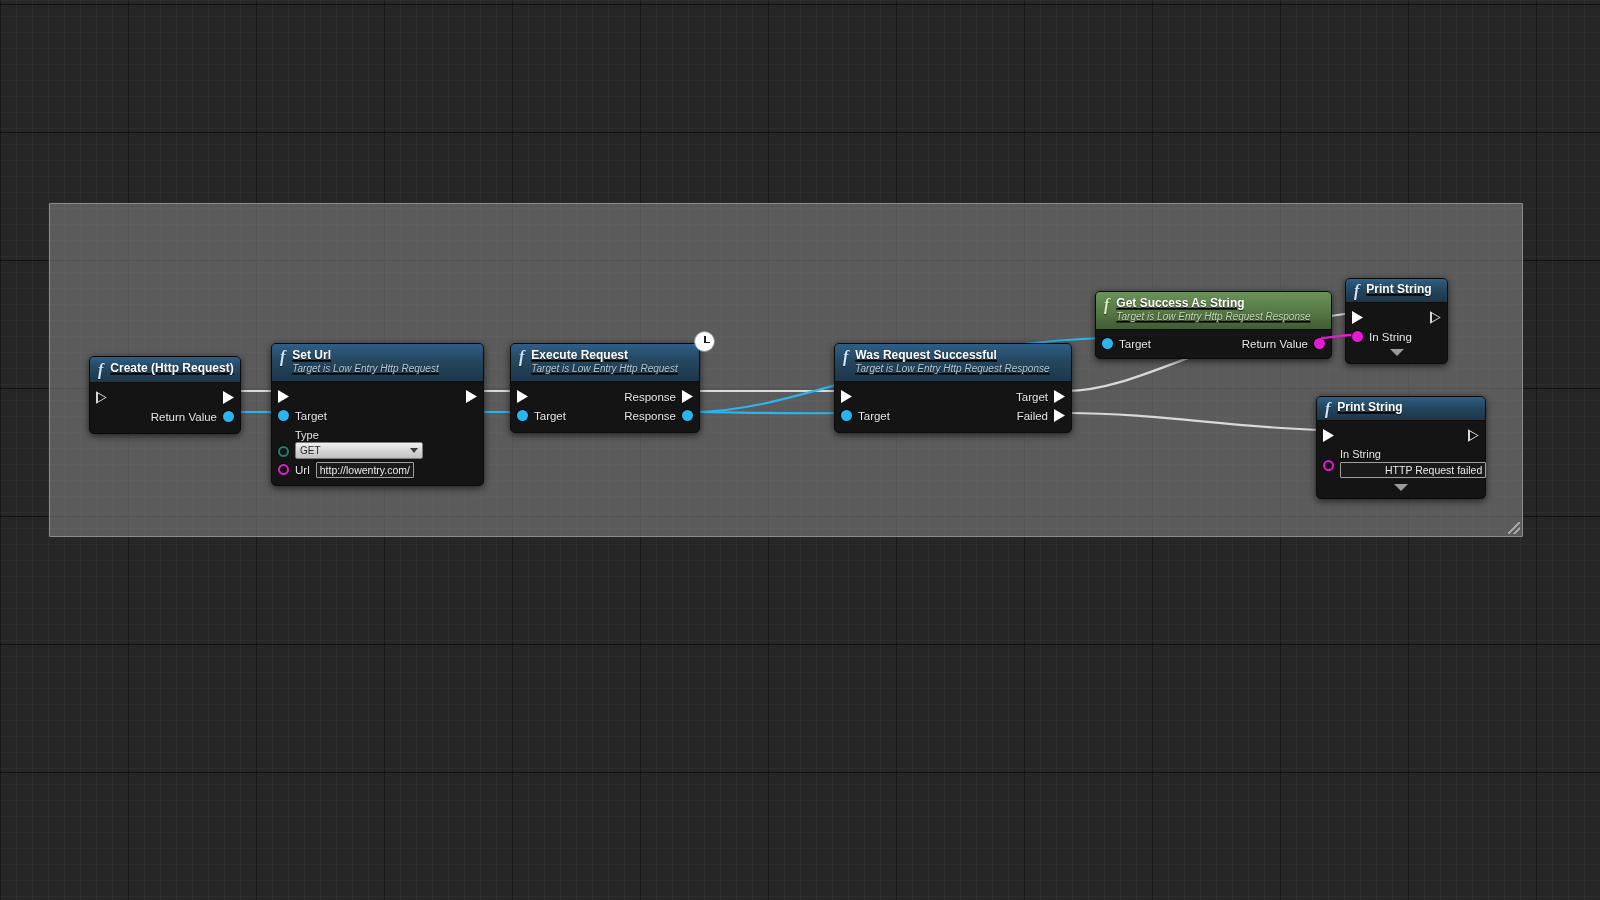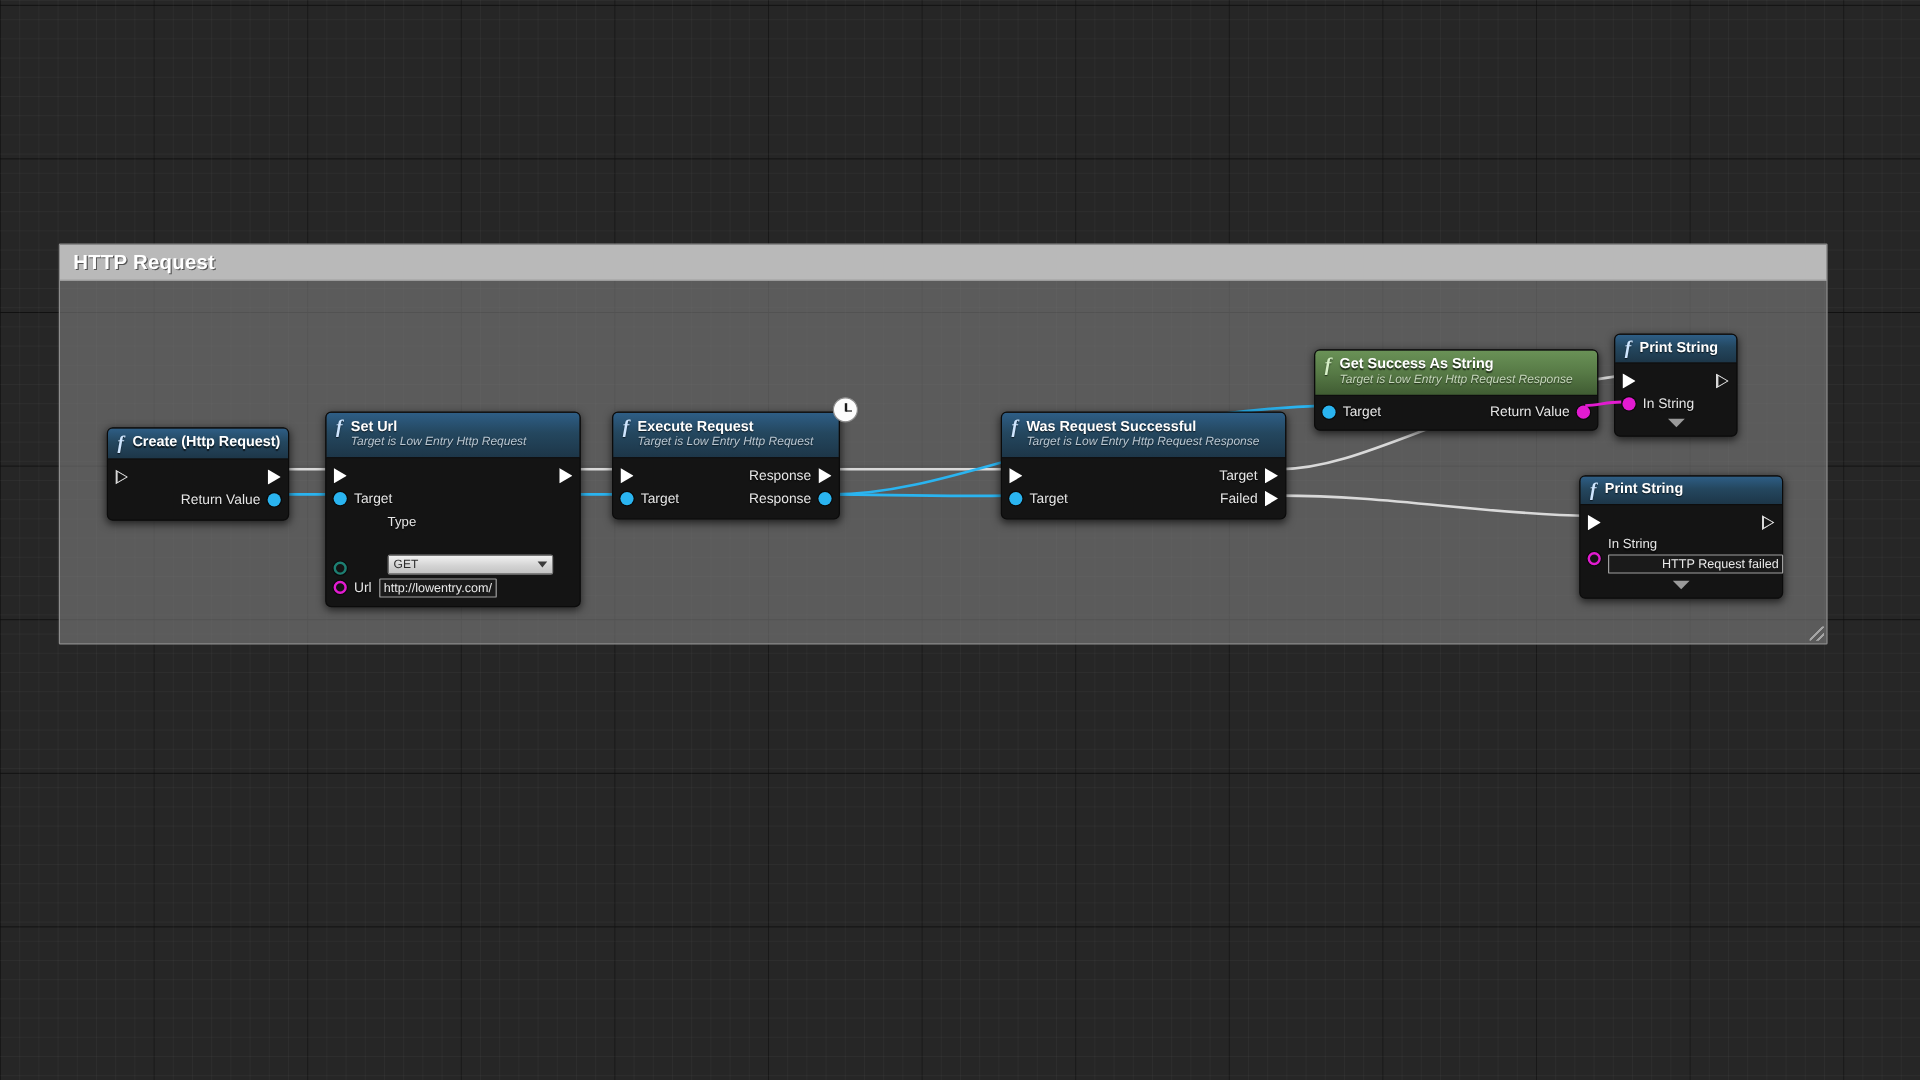--- a/index.html
+++ b/index.html
@@ -75,21 +75,21 @@
     background: linear-gradient(to bottom, #6a9257 0%, #577a46 50%, #405c33 100%);
   }
   .node-head .fx {
     font-family: "Liberation Serif", serif;
     font-style: italic; font-weight: bold;
     font-size: 16px; color: #cfe6ff;
     line-height: 15px; margin-right: 7px; margin-top: 1px;
     text-shadow: 0 1px 1px rgba(0,0,0,0.6);
   }
   .node.green .node-head .fx { color: #d6f0c6; }
-  .node-titles { display: flex; flex-direction: column; }
+  .node-titles { display: flex; flex-direction: column; text-decoration: underline; }
   .node-title {
     font-size: 12px; font-weight: bold; color: #ffffff;
     line-height: 14px;
     text-shadow: 0 1px 1px rgba(0,0,0,0.7);
     white-space: nowrap;
   }
   .node-sub {
     font-size: 10px; font-style: italic; color: #b9c7d2;
     line-height: 14px; white-space: nowrap;
     text-shadow: 0 1px 1px rgba(0,0,0,0.6);
@@ -140,27 +140,27 @@
     border: 2.5px solid #e21bd0;
   }
   .dot.enum-hollow {
     background: transparent;
     border: 2.5px solid #1d7f72;
   }
 
   
   .field-label { font-size: 11px; color: #e6e6e6; line-height: 13px; text-shadow: 0 1px 1px rgba(0,0,0,0.8); }
   .combo {
-    width: 138px; height: 17px;
+    width: 128px; height: 17px;
     background: linear-gradient(to bottom, #f2f2f2 0%, #d4d4d4 55%, #c2c2c2 100%);
     border: 1px solid #7e7e7e;
     border-radius: 2px;
     display: flex; align-items: center;
     padding: 0 4px;
-    font-size: 10px; color: #2b2b2b; margin-top: 20px;
+    font-size: 10px; color: #2b2b2b;
   }
   .combo .caret {
     margin-left: auto;
     width: 0; height: 0;
     border-left: 4px solid transparent;
     border-right: 4px solid transparent;
     border-top: 5px solid #3a3a3a;
   }
   .txtbox {
     height: 16px;
@@ -200,23 +200,20 @@
     left: 10px; top: 9.6px; width: 5px; height: 1.6px;
     background: #1c1c1c;
   }
 </style>
 </head>
 <body>
 
 <div id="graph">
 
   <div class="comment" style="left:49px; top:203px; width:1474px; height:334px;">
-    <div class="comment-header">
-      <span class="comment-title">HTTP Request</span>
-    </div>
     <div class="comment-grip"></div>
   </div>
 
   <svg id="wires">
 
     <path d="M 232,412 C 252,412 258,412 278,412" stroke="#2ab4f0" stroke-width="2.2" fill="none"></path>
     <path d="M 286,412 L 478,412" stroke="#2ab4f0" stroke-width="2.2" fill="none" opacity="0.95"></path>
     <path d="M 478,412 C 496,412 500,412 518,412" stroke="#2ab4f0" stroke-width="2.2" fill="none"></path>
 
     <path d="M 231,391 C 250,391 258,391 277,391" stroke="#d9d9d9" stroke-width="2.2" fill="none"></path>
@@ -276,21 +273,21 @@
         <span class="pin-right">
           <span class="exec"></span>
         </span>
       </div>
       <div class="prow">
         <span class="pin-left">
           <span class="dot obj"></span>
           <span class="plabel">Target</span>
         </span>
       </div>
-      <div class="prow" style="align-items:flex-end; padding-top:4px;gap:28px;">
+      <div class="prow" style="align-items:center; padding-top:4px;">
         <span class="pin-left" style="align-items:center; padding-top:14px;">
           <span class="dot enum-hollow"></span>
         </span>
         <span style="display:flex; flex-direction:column; margin-left:6px;">
           <span class="field-label">Type</span>
           <span class="combo">
             <span>GET</span>
             <span class="caret"></span>
           </span>
         </span>

